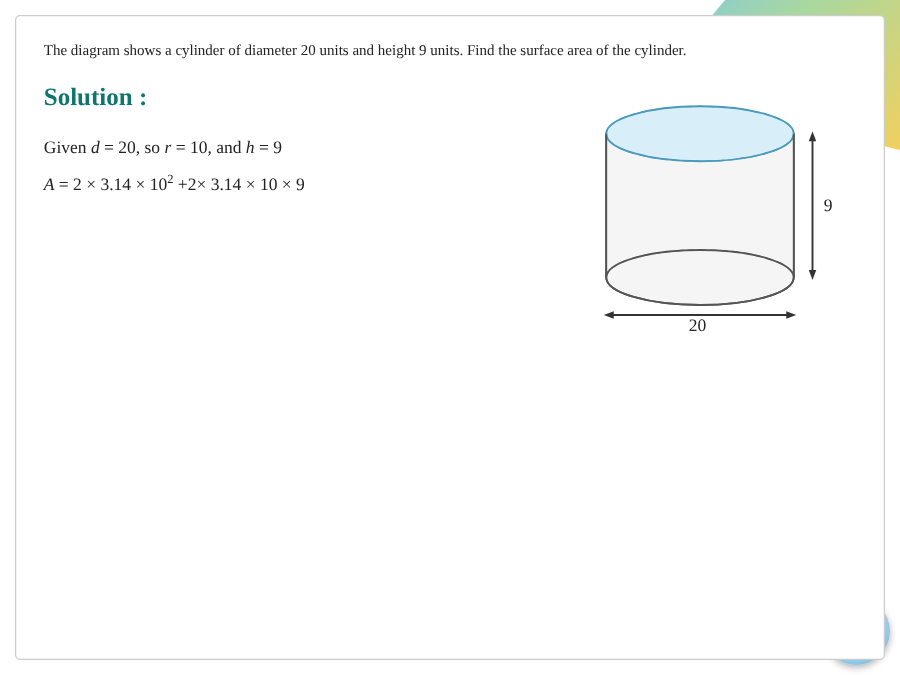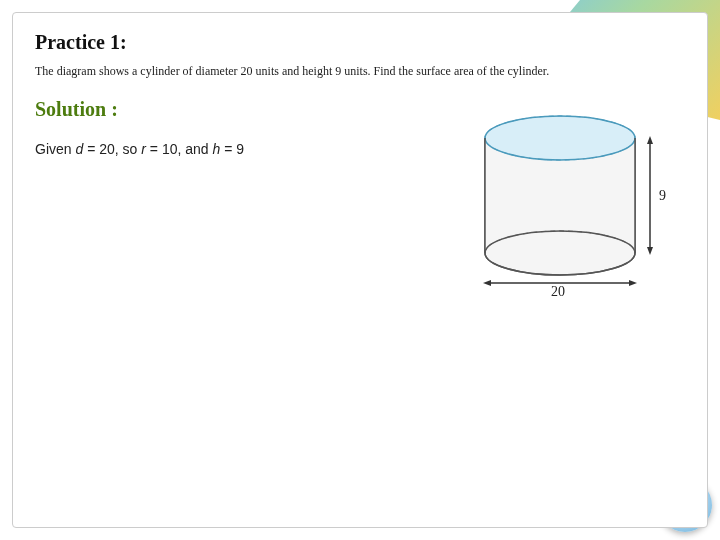--- a/index.html
+++ b/index.html
@@ -56,36 +56,36 @@
       align-items: flex-start;
     }
 
     .solution-area {
       flex: 1;
     }
 
     .solution-title {
       font-size: 20px;
       font-weight: bold;
-      color: #4d7c0f;
+      color: #0f766e;
       margin-bottom: 16px;
     }
 
     .solution-steps {
       font-size: 14px;
       color: #222;
       line-height: 1.8;
     }
 
     .solution-steps p {
       margin-bottom: 4px;
     }
 
     .math-line {
-      font-family: Liberation Sans, sans-serif;
+      font-family: Liberation Serif, serif;
       font-size: 14px;
     }
 
     .diagram-area {
       width: 240px;
       flex-shrink: 0;
       position: relative;
       margin-top: -10px;
     }
 
@@ -112,31 +112,31 @@
 
     sup { font-size: 10px; vertical-align: super; }
   </style>
 </head>
 <body>
 
 <div class="bg-decoration"></div>
 
 <div class="main-card">
 
-  <div class="practice-title">Practice 1:</div>
 
   <div class="problem-text">The diagram shows a cylinder of diameter 20 units and height 9 units. Find the surface area of the cylinder.</div>
 
   <div class="content-area">
 
     <div class="solution-area">
       <div class="solution-title">Solution :</div>
 
       <div class="solution-steps">
         <p class="math-line">Given <i>d</i> = 20, so <i>r</i> = 10, and <i>h</i> = 9</p>
+        <p class="math-line"><i>A</i> = 2 × 3.14 × 10<sup>2</sup> +2× 3.14 × 10 × 9</p>
       </div>
     </div>
 
     <div class="diagram-area">
       <svg class="cylinder-svg" width="230" height="210" viewBox="0 0 230 210">
 
         <line x1="40" y1="50" x2="40" y2="165" stroke="#555" stroke-width="1.5"></line>
         <line x1="190" y1="50" x2="190" y2="165" stroke="#555" stroke-width="1.5"></line>
 
         <ellipse cx="115" cy="165" rx="75" ry="22" fill="#f5f5f5" stroke="#555" stroke-width="1.5"></ellipse>

